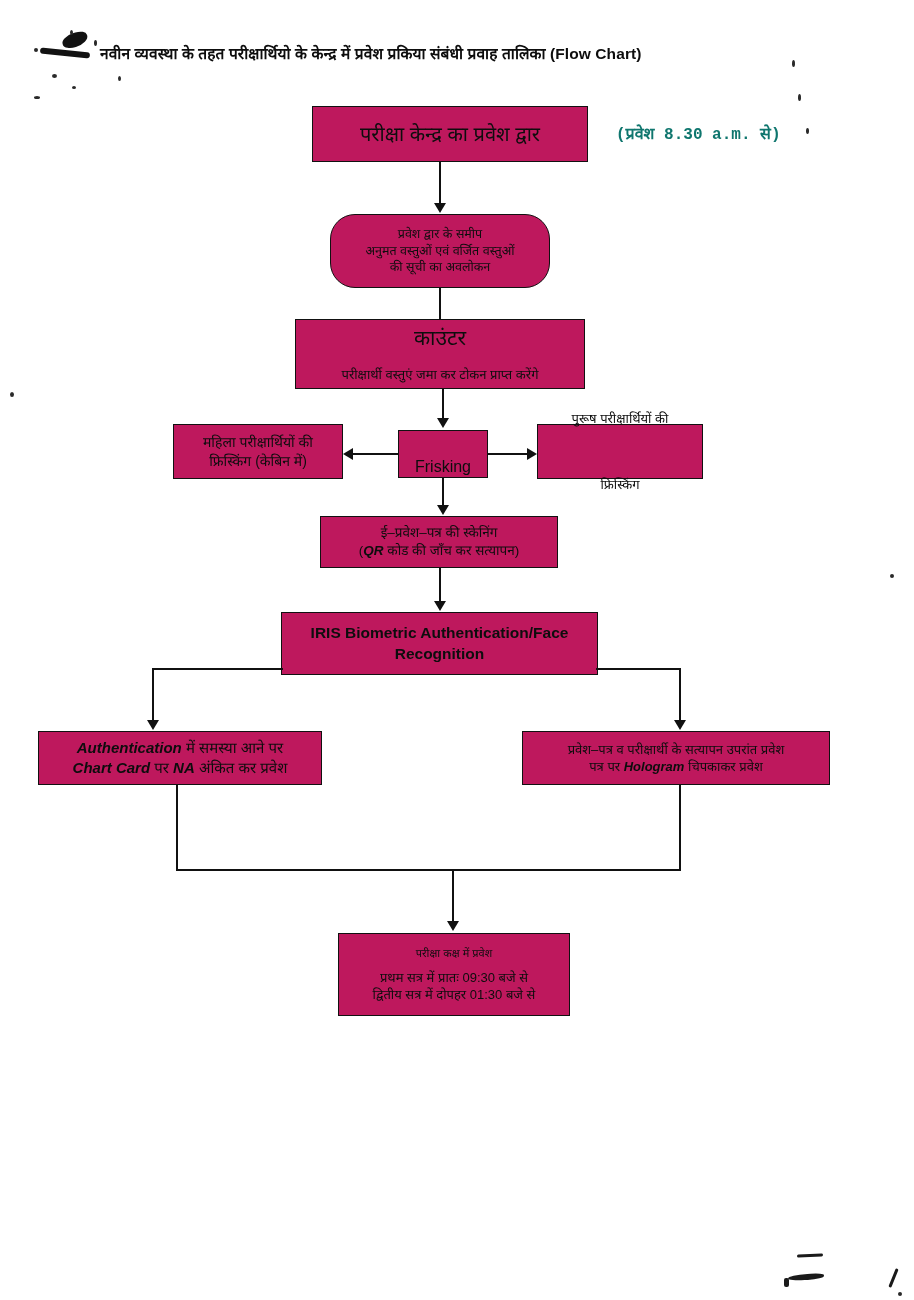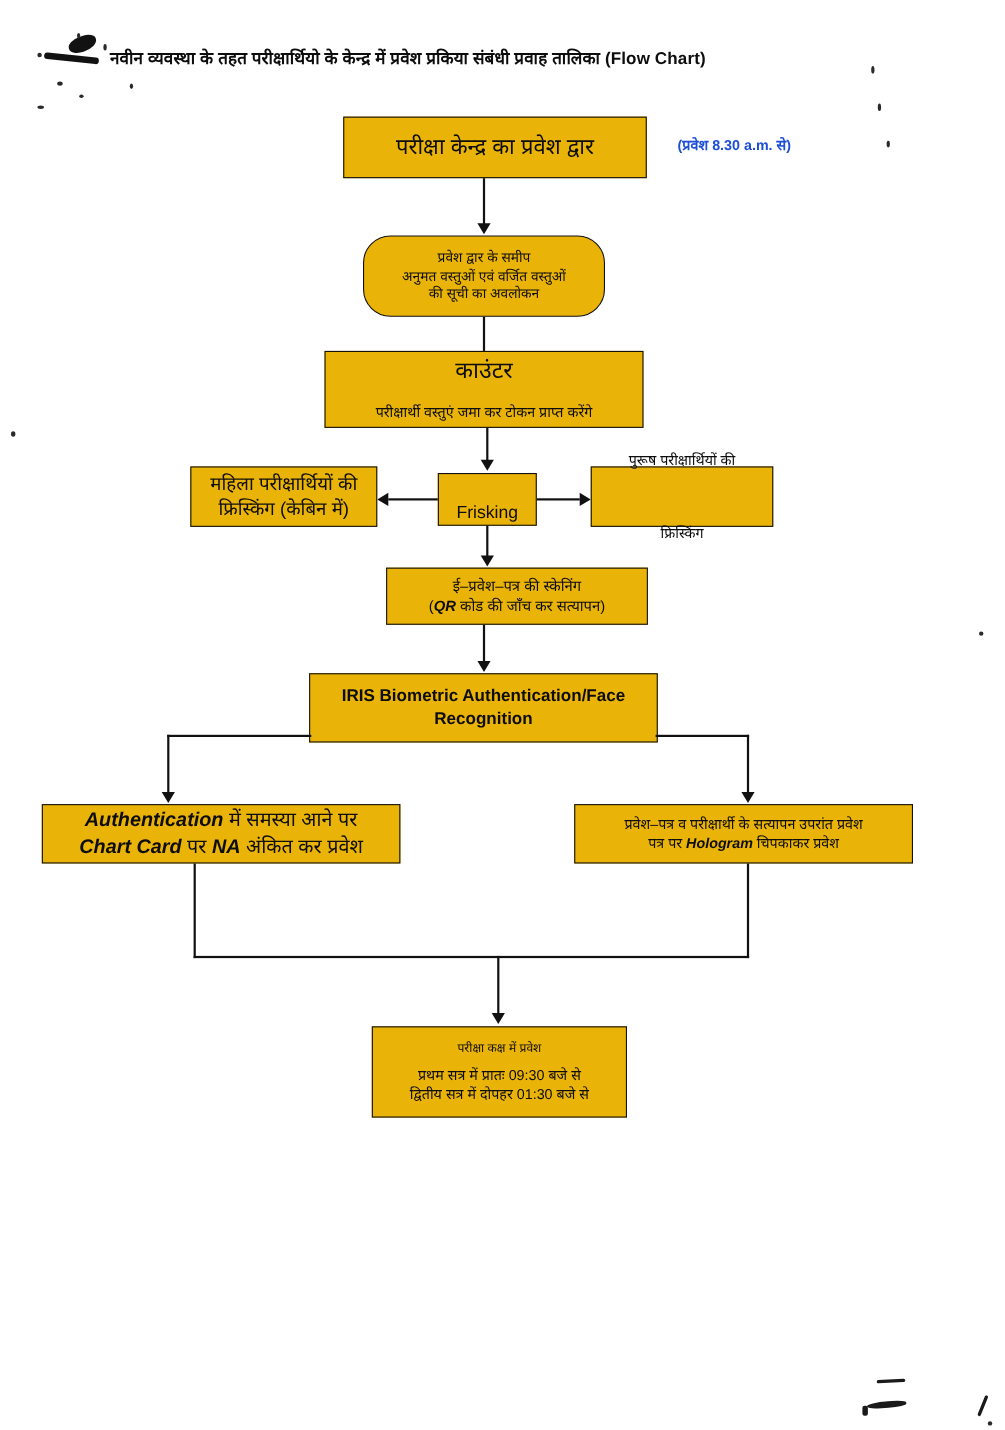--- a/index.html
+++ b/index.html
@@ -46,59 +46,60 @@
   .speck {
     background: #2a2a2a;
     border-radius: 50%;
   }
 
   
   .node {
     position: absolute;
     box-sizing: border-box;
     border: 1.6px solid #111111;
-    background: #eab308;
+    background: #be185d;
     display: flex;
     flex-direction: column;
     align-items: center;
     justify-content: center;
     text-align: center;
     line-height: 1.32;
     color: #0d0d0d;
   }
   .node .line {
     display: block;
     white-space: nowrap;
   }
 
   .n-entry        { left: 312px; top: 106px;  width: 276px; height: 56px;  font-size: 20px; }
   .n-checklist    { left: 330px; top: 214px;  width: 220px; height: 74px;  font-size: 12.5px; border-radius: 25px; }
   .n-counter      { left: 295px; top: 319px;  width: 290px; height: 70px;  font-size: 13px; }
   .n-counter .hd  { font-size: 21px; line-height: 1.25; margin-bottom: 14px; }
-  .n-female       { left: 173px; top: 424px;  width: 170px; height: 55px;  font-size: 17px; }
+  .n-female       { left: 173px; top: 424px;  width: 170px; height: 55px;  font-size: 14px; }
   .n-frisking     { left: 398px; top: 430px;  width: 90px;  height: 48px;  font-size: 16px; justify-content: flex-end; }
   .n-male         { left: 537px; top: 424px;  width: 166px; height: 55px;  font-size: 13px; gap: 48px; }
-  .n-scan         { left: 320px; top: 516px;  width: 238px; height: 52px;  font-size: 13.5px; margin-left: 31px; }
+  .n-scan         { left: 320px; top: 516px;  width: 238px; height: 52px;  font-size: 13.5px; }
   .n-iris         { left: 281px; top: 612px;  width: 317px; height: 63px;  font-size: 15.5px; font-weight: 700; }
-  .n-na           { left: 38px;  top: 731px;  width: 326px; height: 54px;  font-size: 18px; }
+  .n-na           { left: 38px;  top: 731px;  width: 284px; height: 54px;  font-size: 15px; }
   .n-hologram     { left: 522px; top: 731px;  width: 308px; height: 54px;  font-size: 13px; }
   .n-hall         { left: 338px; top: 933px;  width: 232px; height: 83px;  font-size: 13px; }
   .n-hall .hd     { font-size: 11px; margin-bottom: 9px; }
 
   b.bold, .b { font-weight: 700; font-style: italic; }
 
   
   .side-note {
     position: absolute;
     left: 616px;
     top: 122px;
-    font-size: 13px;
+    font-size: 16px;
     font-weight: 700;
-    color: #1d4ed8;
+    color: #0f766e;
     white-space: nowrap;
+    font-family: Liberation Mono, monospace;
   }
 
   
   .conn {
     position: absolute;
     background: #111111;
   }
   .v { width: 2px; }
   .h { height: 2px; }
 

